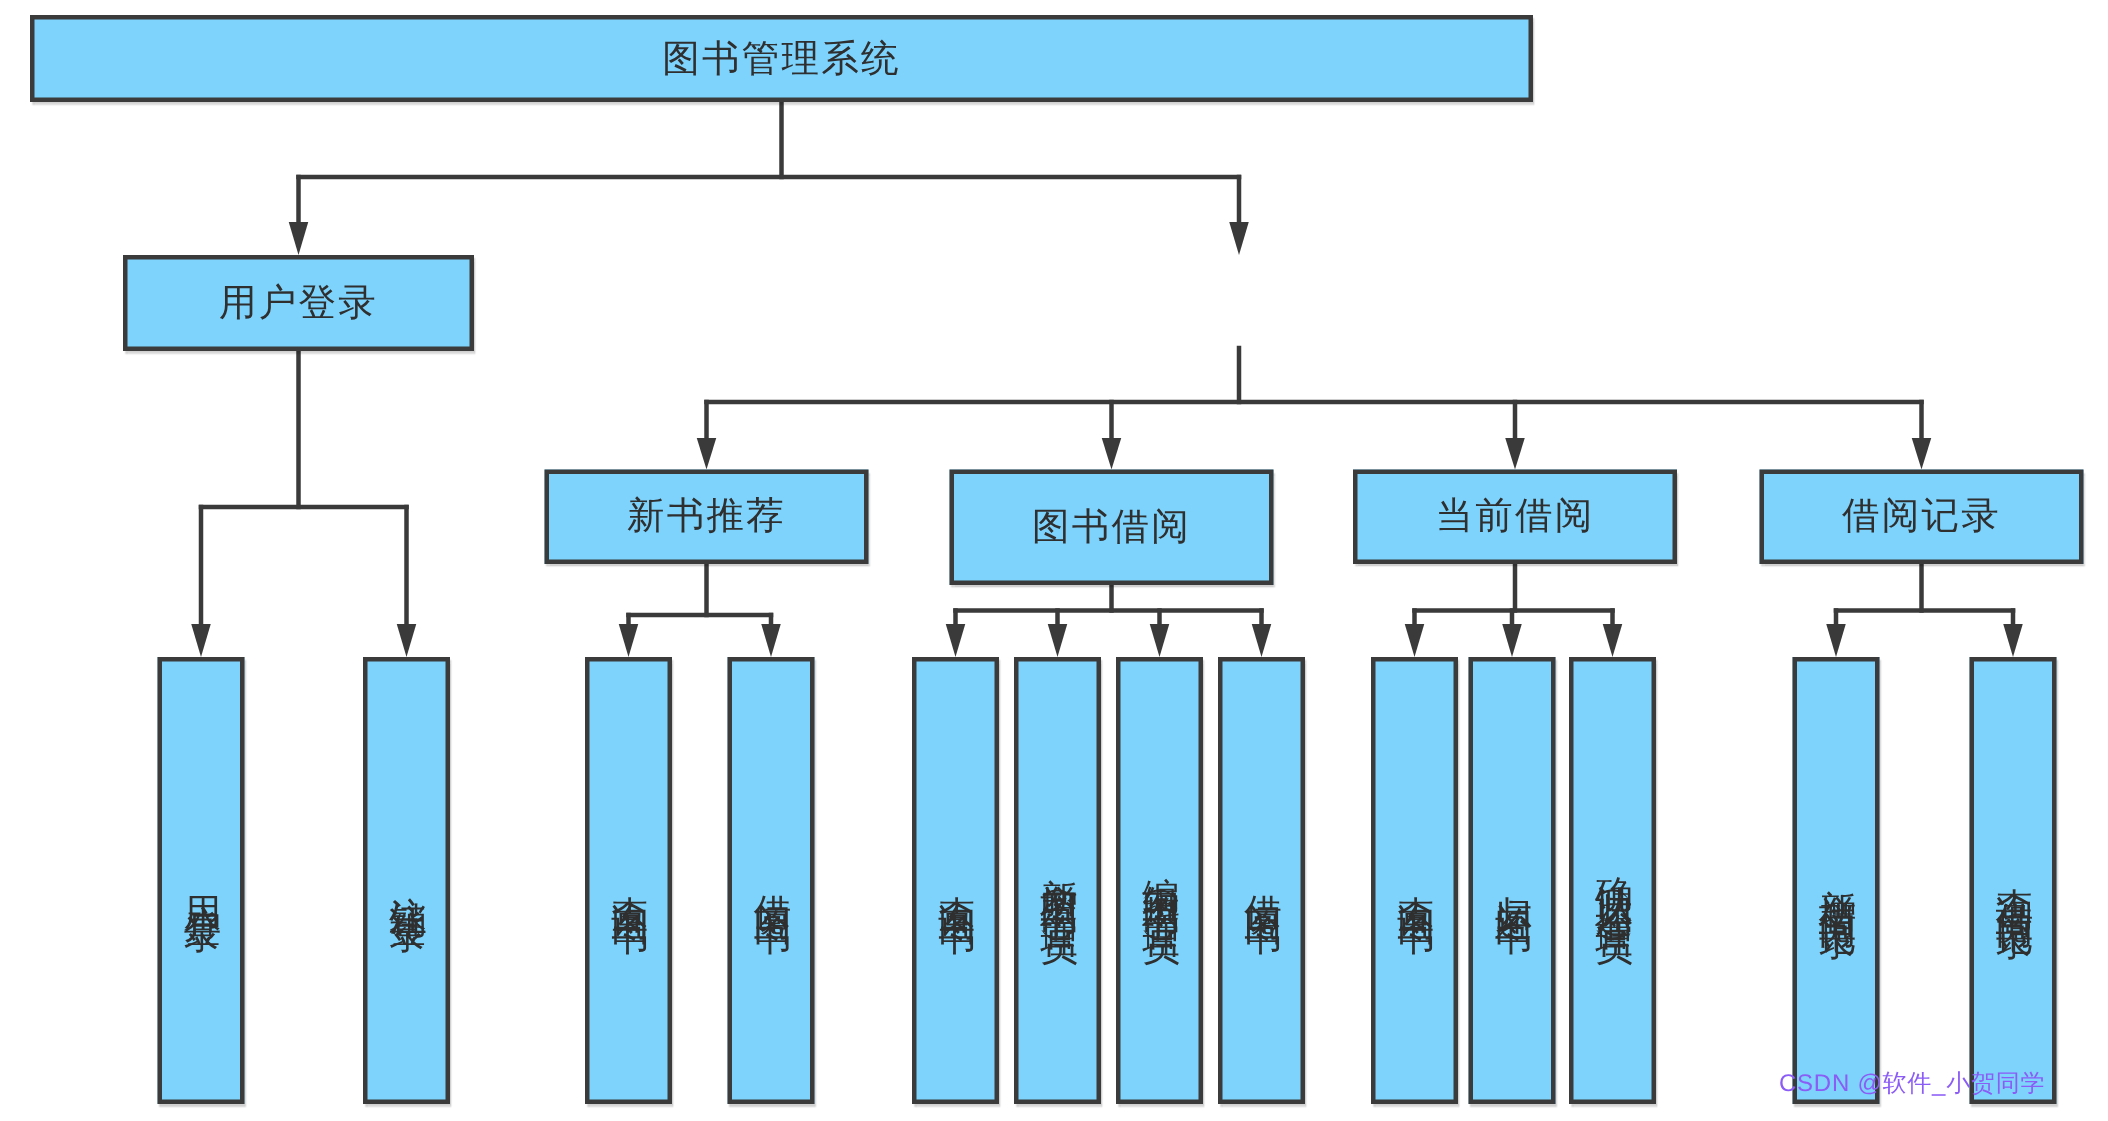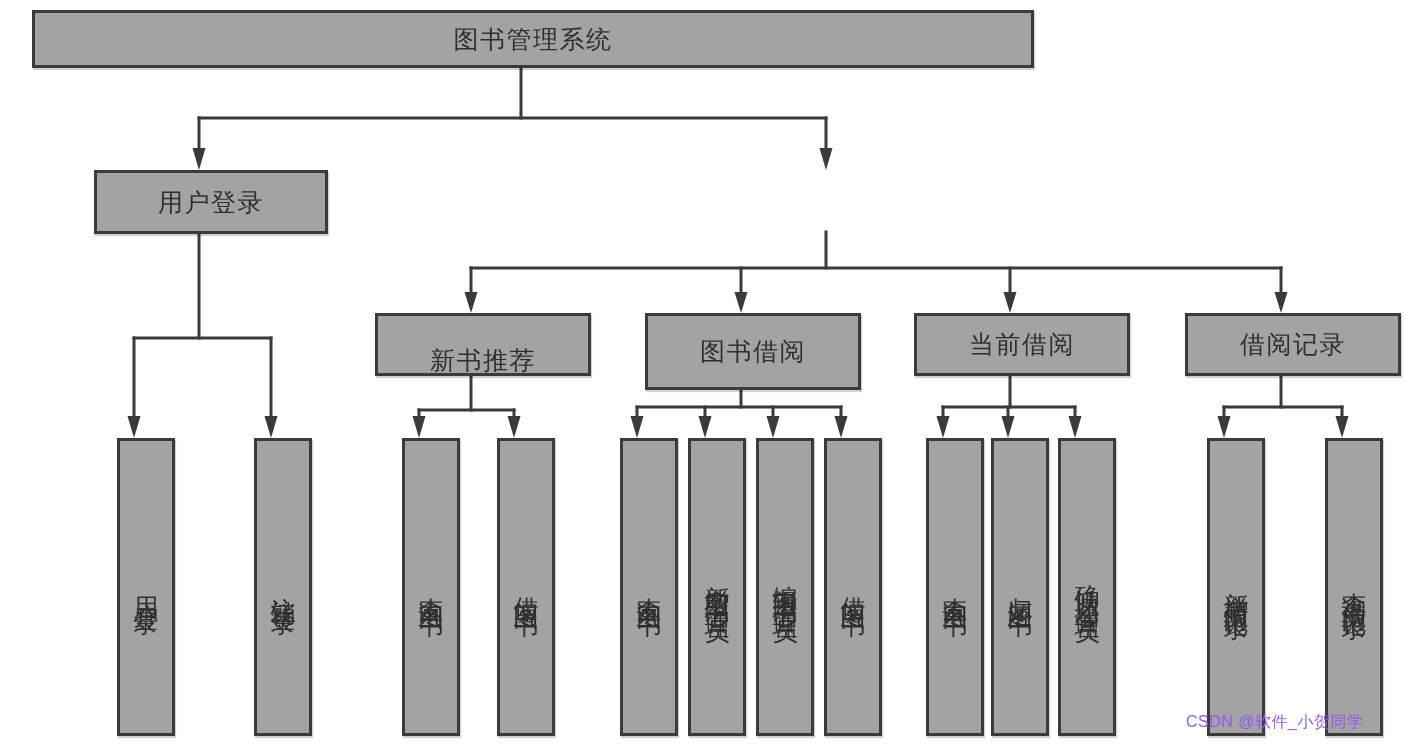--- a/index.html
+++ b/index.html
@@ -22,27 +22,26 @@
     stroke-width: 3;
     stroke-linecap: square;
   }
   .wires polygon {
     fill: #3a3a3a;
     stroke: none;
   }
   .box {
     position: absolute;
     box-sizing: border-box;
-    background: #a3a3a3;
+    background: #7dd3fc;
     border: 3px solid #3b3b3b;
     box-shadow: 1px 2px 1px rgba(0,0,0,0.18);
     display: flex;
     align-items: center;
     justify-content: center;
-    margin-left: 12px;
   }
   .hlabel {
     font-size: 25px;
     letter-spacing: 1.5px;
     white-space: nowrap;
     line-height: 1;
   }
   .leaf {
     width: 58px;
     height: 298px;
@@ -148,21 +147,21 @@
   </svg>
 
   <div class="box" style="left:20px; top:10px; width:1002px; height:58px;">
     <span class="hlabel">图书管理系统</span>
   </div>
 
   <div class="box" style="left:82px; top:170px; width:234px; height:64px;">
     <span class="hlabel">用户登录</span>
   </div>
 
-  <div class="box" style="left:363px; top:313px; width:216px; height:63px;align-items:flex-end;">
+  <div class="box" style="left:363px; top:313px; width:216px; height:63px;">
     <span class="hlabel">新书推荐</span>
   </div>
   <div class="box" style="left:633px; top:313px; width:216px; height:77px;">
     <span class="hlabel">图书借阅</span>
   </div>
   <div class="box" style="left:1173px; top:313px; width:216px; height:63px;">
     <span class="hlabel">借阅记录</span>
   </div>
   <div class="box" style="left:902px; top:313px; width:216px; height:63px;">
     <span class="hlabel">当前借阅</span>

